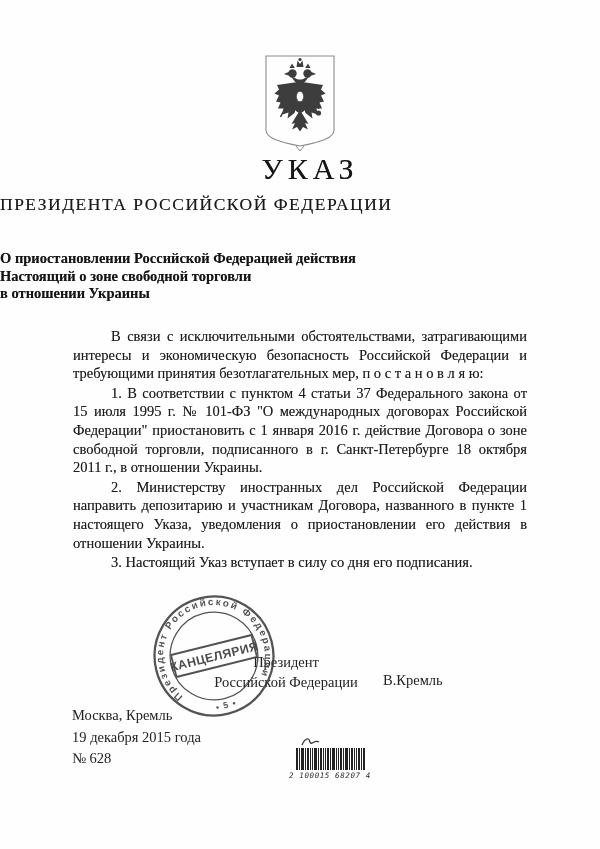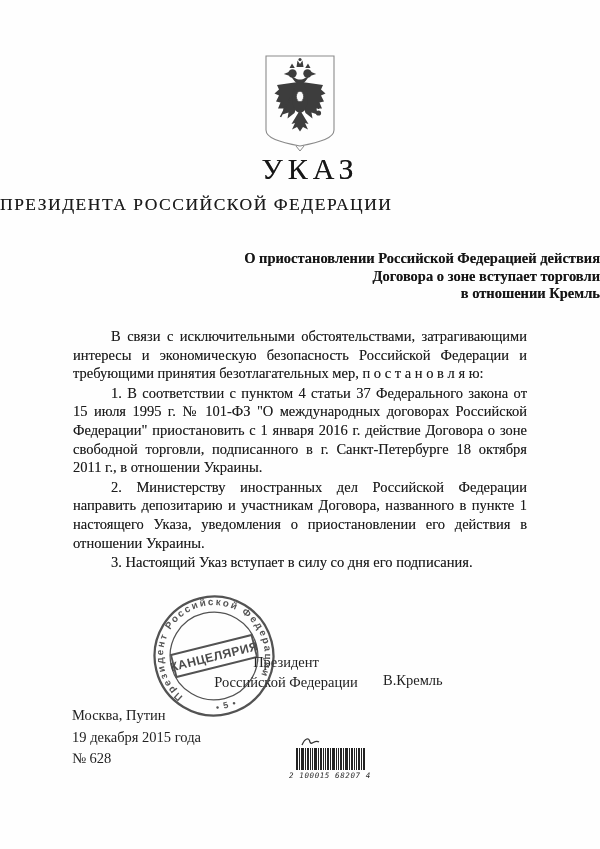--- a/index.html
+++ b/index.html
@@ -21,21 +21,21 @@
     color:#171717;text-shadow:0 0 .5px rgba(0,0,0,.55);
   }
   .issuer{
     position:absolute;left:0;top:193px;width:100%;
     text-align:left;font-size:17.5px;line-height:22px;
     letter-spacing:1.5px;color:#1b1b1b;
     text-shadow:0 0 .4px rgba(0,0,0,.5);
   }
   .title{
     position:absolute;left:0;top:250px;width:100%;
-    text-align:right;font-weight:bold;font-size:14.5px;line-height:17.5px;
+    text-align:left;font-weight:bold;font-size:14.5px;line-height:17.5px;
     color:#151515;text-shadow:0 0 .4px rgba(0,0,0,.5);
   }
   .body-text{
     position:absolute;left:72px;top:326px;width:456px;
     font-size:14.5px;line-height:18.6px;text-align:justify;
     color:#1c1c1c;text-shadow:0 0 .3px rgba(0,0,0,.45);
   }
   .body-text p{margin:1px;text-indent:38px;}
   
   .sig-title{
@@ -104,22 +104,22 @@
 
       <ellipse cx="39" cy="44.5" rx="3.6" ry="5.2" fill="#fafafa" stroke="#3d3d3d" stroke-width="0.7"></ellipse>
     </svg>
   </div>
 
   <div class="doc-type">УКАЗ</div>
   <div class="issuer">ПРЕЗИДЕНТА РОССИЙСКОЙ ФЕДЕРАЦИИ</div>
 
   <div class="title">
     <div>О приостановлении Российской Федерацией действия</div>
-    <div>Договора о зоне вступает торговли</div>
-    <div>в отношении Кремль</div>
+    <div>Настоящий о зоне свободной торговли</div>
+    <div>в отношении Украины</div>
   </div>
 
   <div class="body-text">
     <p>В связи с исключительными обстоятельствами, затрагивающими интересы и экономическую безопасность Российской Федерации и требующими принятия безотлагательных мер, п о с т а н о в л я ю:</p>
     <p>1. В соответствии с пунктом 4 статьи 37 Федерального закона от 15 июля 1995 г. № 101-ФЗ "О международных договорах Российской Федерации" приостановить с 1 января 2016 г. действие Договора о зоне свободной торговли, подписанного в г. Санкт-Петербурге 18 октября 2011 г., в отношении Украины.</p>
     <p>2. Министерству иностранных дел Российской Федерации направить депозитарию и участникам Договора, названного в пункте 1 настоящего Указа, уведомления о приостановлении его действия в отношении Украины.</p>
     <p>3. Настоящий Указ вступает в силу со дня его подписания.</p>
   </div>
 
   <div class="sig-title">
@@ -136,21 +136,21 @@
       <text class="ring-text">
         <textPath xlink:href="#ringPath" href="#ringPath" startOffset="6">Президент Российской Федерации</textPath>
       </text>
       <rect x="26" y="58" width="88" height="24" fill="#ffffff" fill-opacity="0.92" stroke="#3c3c3c" stroke-width="2"></rect>
       <text x="70" y="75" text-anchor="middle" class="stamp-center">КАНЦЕЛЯРИЯ</text>
       <text x="70" y="127" text-anchor="middle" class="stamp-bottom">• 5 •</text>
     </svg>
   </div>
 
   <div class="footer">
-    <div>Москва, Путин</div>
+    <div>Москва, Кремль</div>
     <div>19 декабря 2015 года</div>
     <div>№ 628</div>
   </div>
 
   <div class="barcode">
     <svg viewBox="0 0 84 50" xmlns="http://www.w3.org/2000/svg">
       <path d="M14,10 C17,3 21,2 22,7 C23,11 27,4 31,7" fill="none" stroke="#333" stroke-width="1.3"></path>
       <g fill="#222">
         <rect x="8" y="13" width="2" height="22"></rect>
           <rect x="11" y="13" width="1" height="22"></rect>

